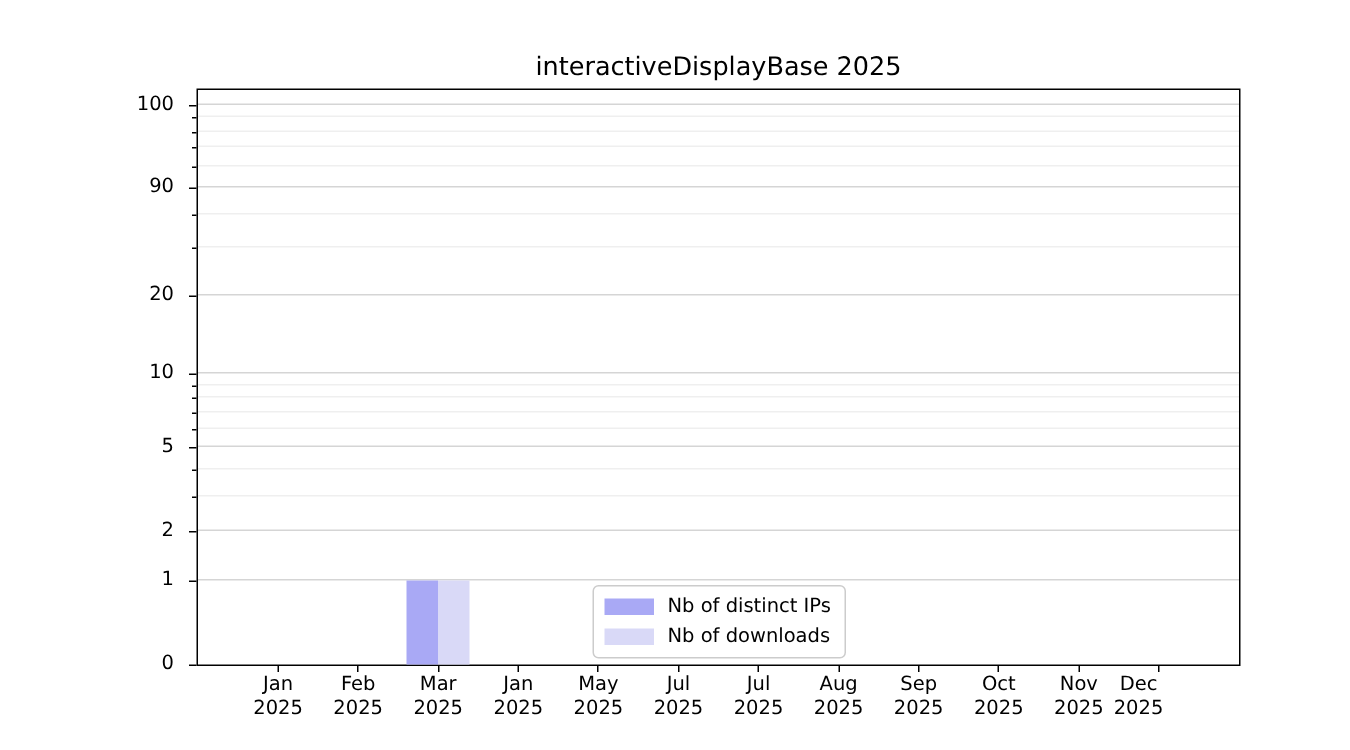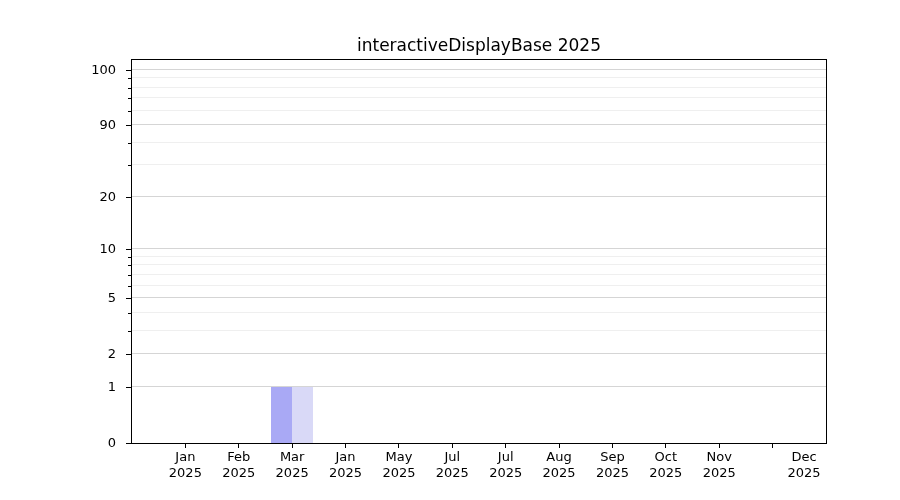--- a/index.html
+++ b/index.html
@@ -220,19 +220,29 @@
       <div class="x-tick-label" style="left: 612.846px;">
         <div class="">Oct</div>
         <div class="">2025</div>
       </div>
       <div class="x-tick-mark" style="left: 700.731px;"></div>
       <div class="x-tick-label" style="left: 666.231px;">
         <div class="">Nov</div>
         <div class="">2025</div>
       </div>
       <div class="x-tick-mark" style="left: 754.115px;"></div>
-      <div class="x-tick-label" style="left: 751px;">
+      <div class="x-tick-label" style="left: 706px;">
         <div class="">Dec</div>
         <div class="">2025</div>
       </div>
     </div>
 
+  <div class="legend">
+    <div class="legend-row">
+      <span class="legend-swatch" id="swatch-0" style="background: rgb(169, 169, 245);"></span>
+      <span class="legend-label">Nb of distinct IPs</span>
+    </div>
+    <div class="legend-row">
+      <span class="legend-swatch" id="swatch-1" style="background: rgb(217, 217, 247);"></span>
+      <span class="legend-label">Nb of downloads</span>
+    </div>
+  </div>
 </div>
 
 </body></html>

